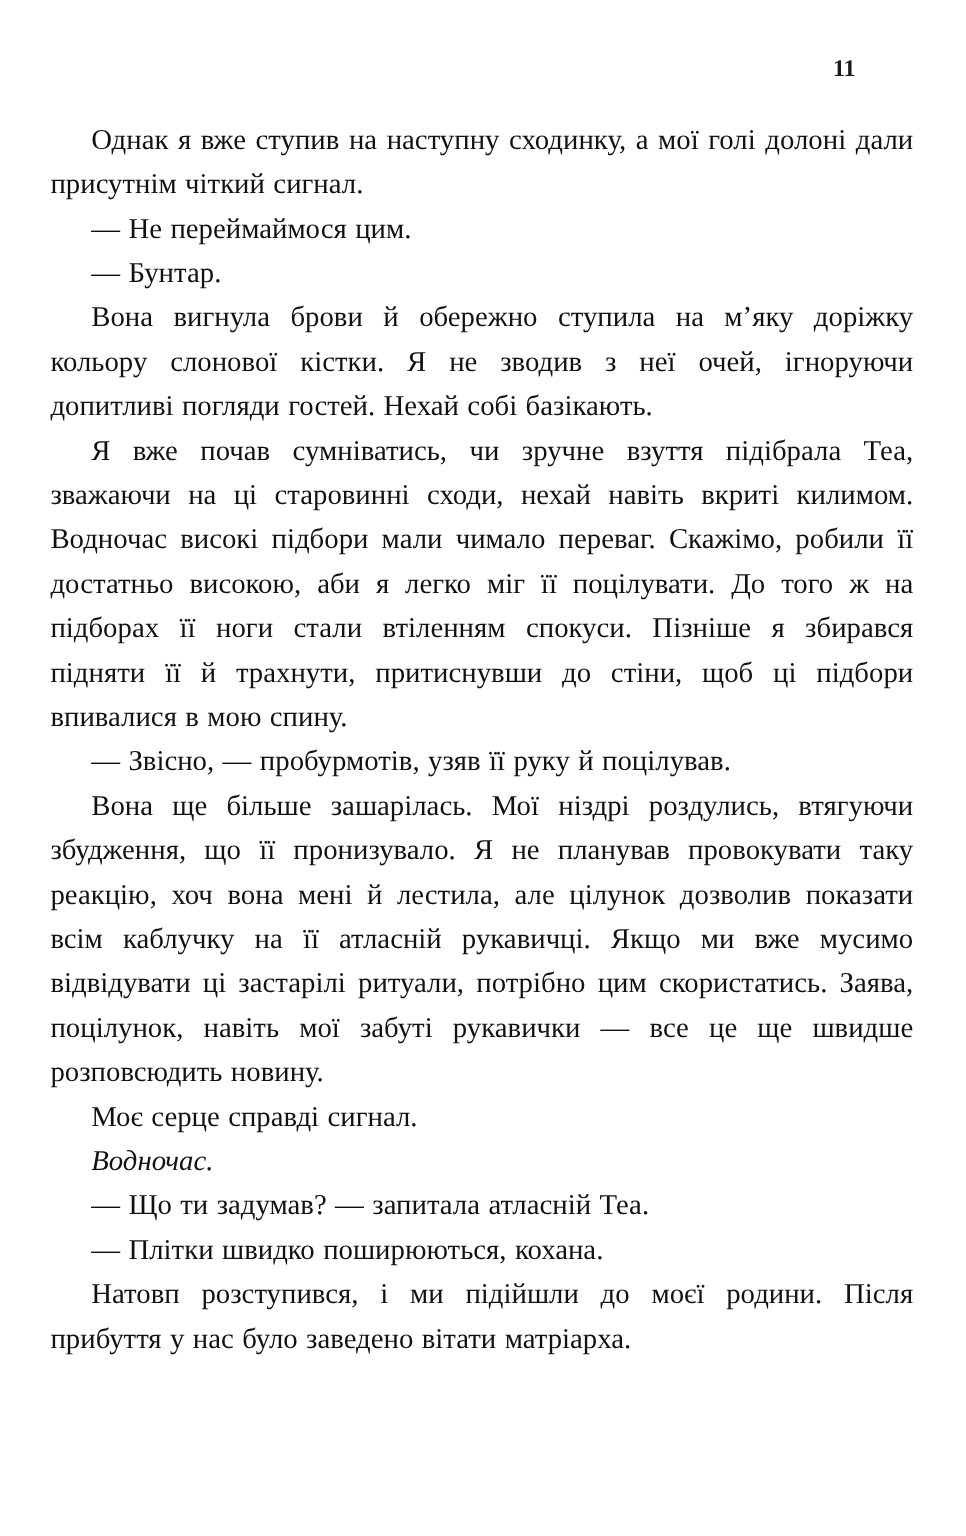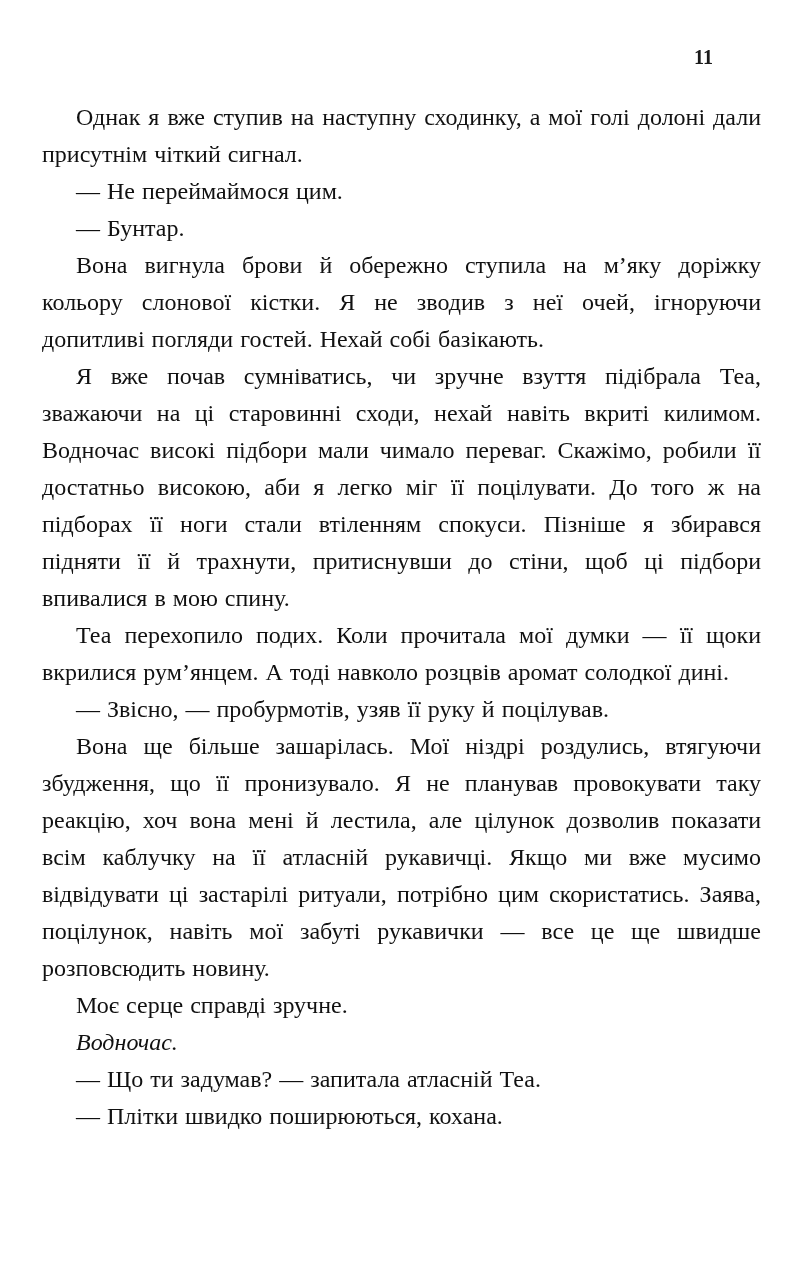--- a/index.html
+++ b/index.html
@@ -46,21 +46,21 @@
 
 <div class="book-page">
   <div class="page-number">11</div>
 
   <div class="text-block">
     <p>Однак я вже ступив на наступну сходинку, а мої голі долоні дали присутнім чіткий сигнал.</p>
     <p>— Не переймаймося цим.</p>
     <p>— Бунтар.</p>
     <p>Вона вигнула брови й обережно ступила на м’яку доріжку кольору слонової кістки. Я не зводив з неї очей, ігноруючи допитливі погляди гостей. Нехай собі базікають.</p>
     <p>Я вже почав сумніватись, чи зручне взуття підібрала Теа, зважаючи на ці старовинні сходи, нехай навіть вкриті килимом. Водночас високі підбори мали чимало переваг. Скажімо, робили її достатньо високою, аби я легко міг її поцілувати. До того ж на підборах її ноги стали втіленням спокуси. Пізніше я збирався підняти її й трахнути, притиснувши до стіни, щоб ці підбори впивалися в мою спину.</p>
-    <p>Теа перехопило подих. Коли прочитала мої думки — її щоки вкрилися рум’янцем. А тоді навколо розцвів аромат солодкої дині.</p>
     <p>— Звісно, — пробурмотів, узяв її руку й поцілував.</p>
     <p>Вона ще більше зашарілась. Мої ніздрі роздулись, втягуючи збудження, що її пронизувало. Я не планував провокувати таку реакцію, хоч вона мені й лестила, але цілунок дозволив показати всім каблучку на її атласній рукавичці. Якщо ми вже мусимо відвідувати ці застарілі ритуали, потрібно цим скористатись. Заява, поцілунок, навіть мої забуті рукавички — все це ще швидше розповсюдить новину.</p>
-    <p>Моє серце справді зручне.</p>
+    <p>Моє серце справді сигнал.</p>
     <p class="italic">Водночас.</p>
     <p>— Що ти задумав? — запитала атласній Теа.</p>
     <p>— Плітки швидко поширюються, кохана.</p>
+    <p>Натовп розступився, і ми підійшли до моєї родини. Після прибуття у нас було заведено вітати матріарха.</p>
   </div>
 </div>
 
 </body></html>

